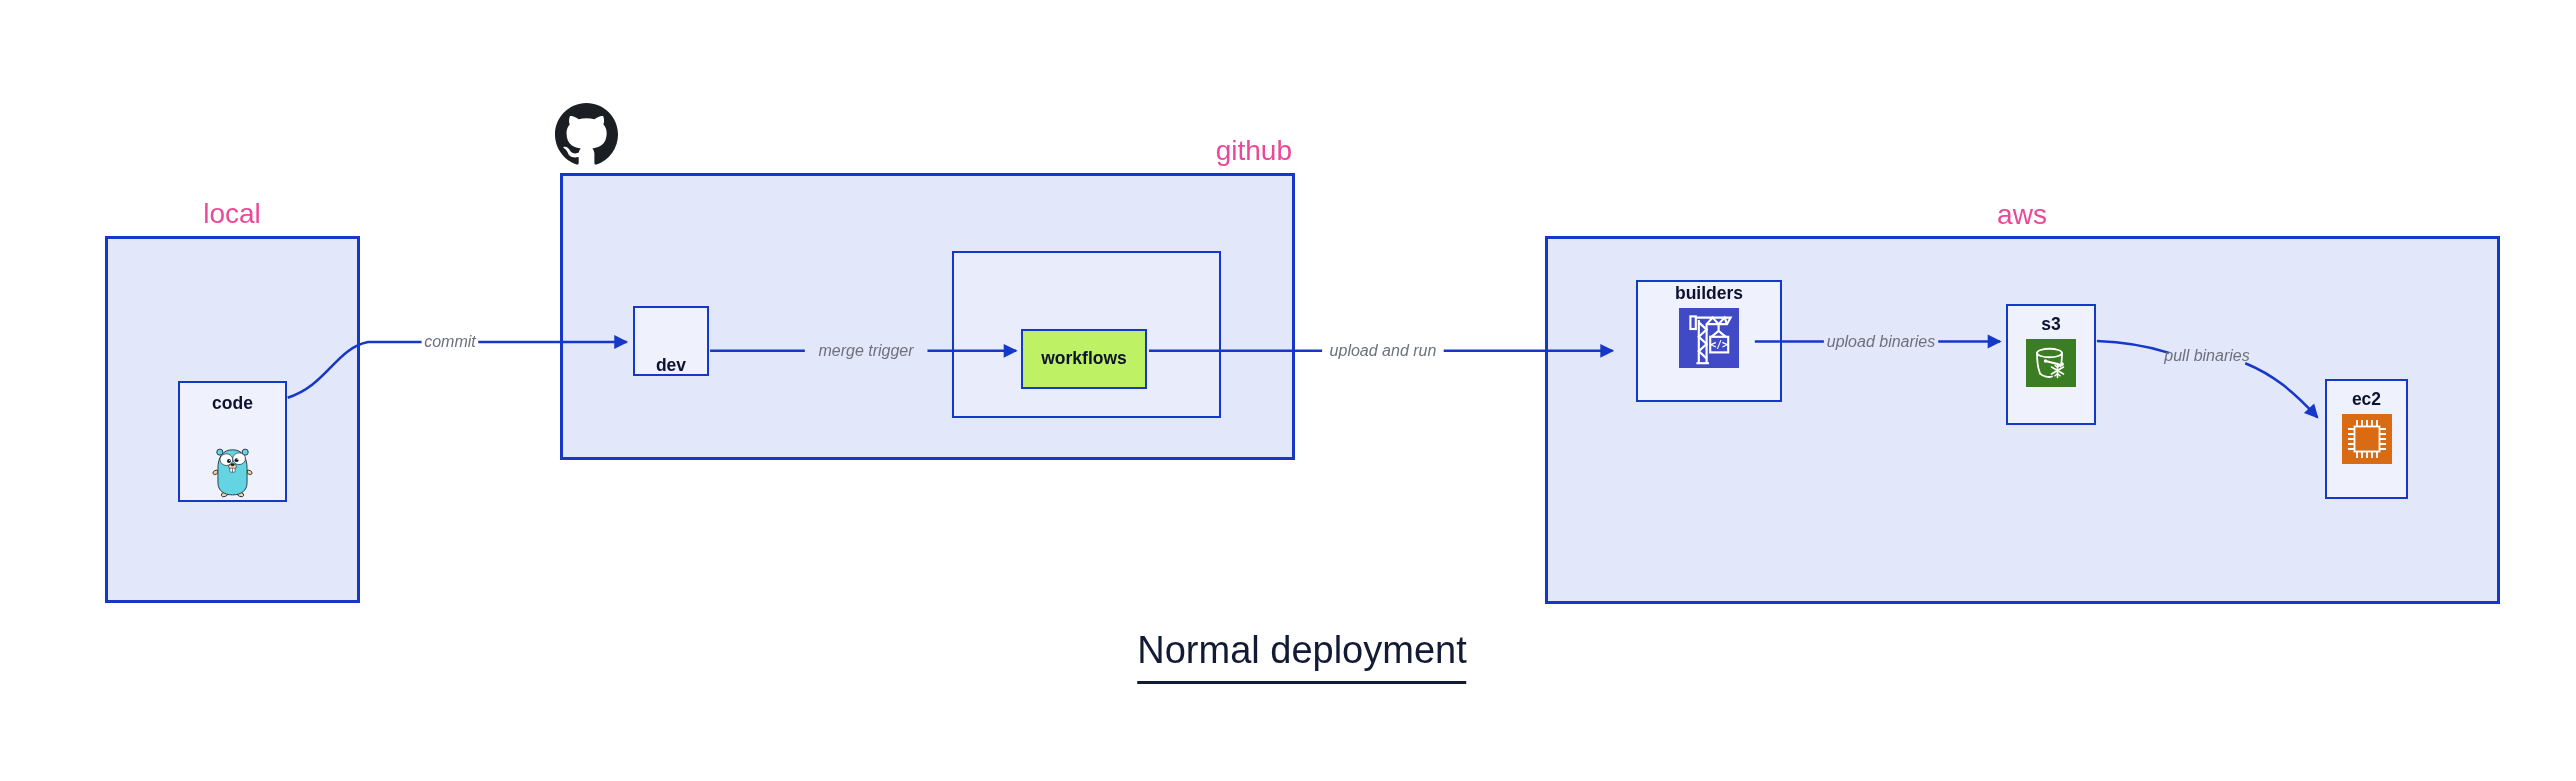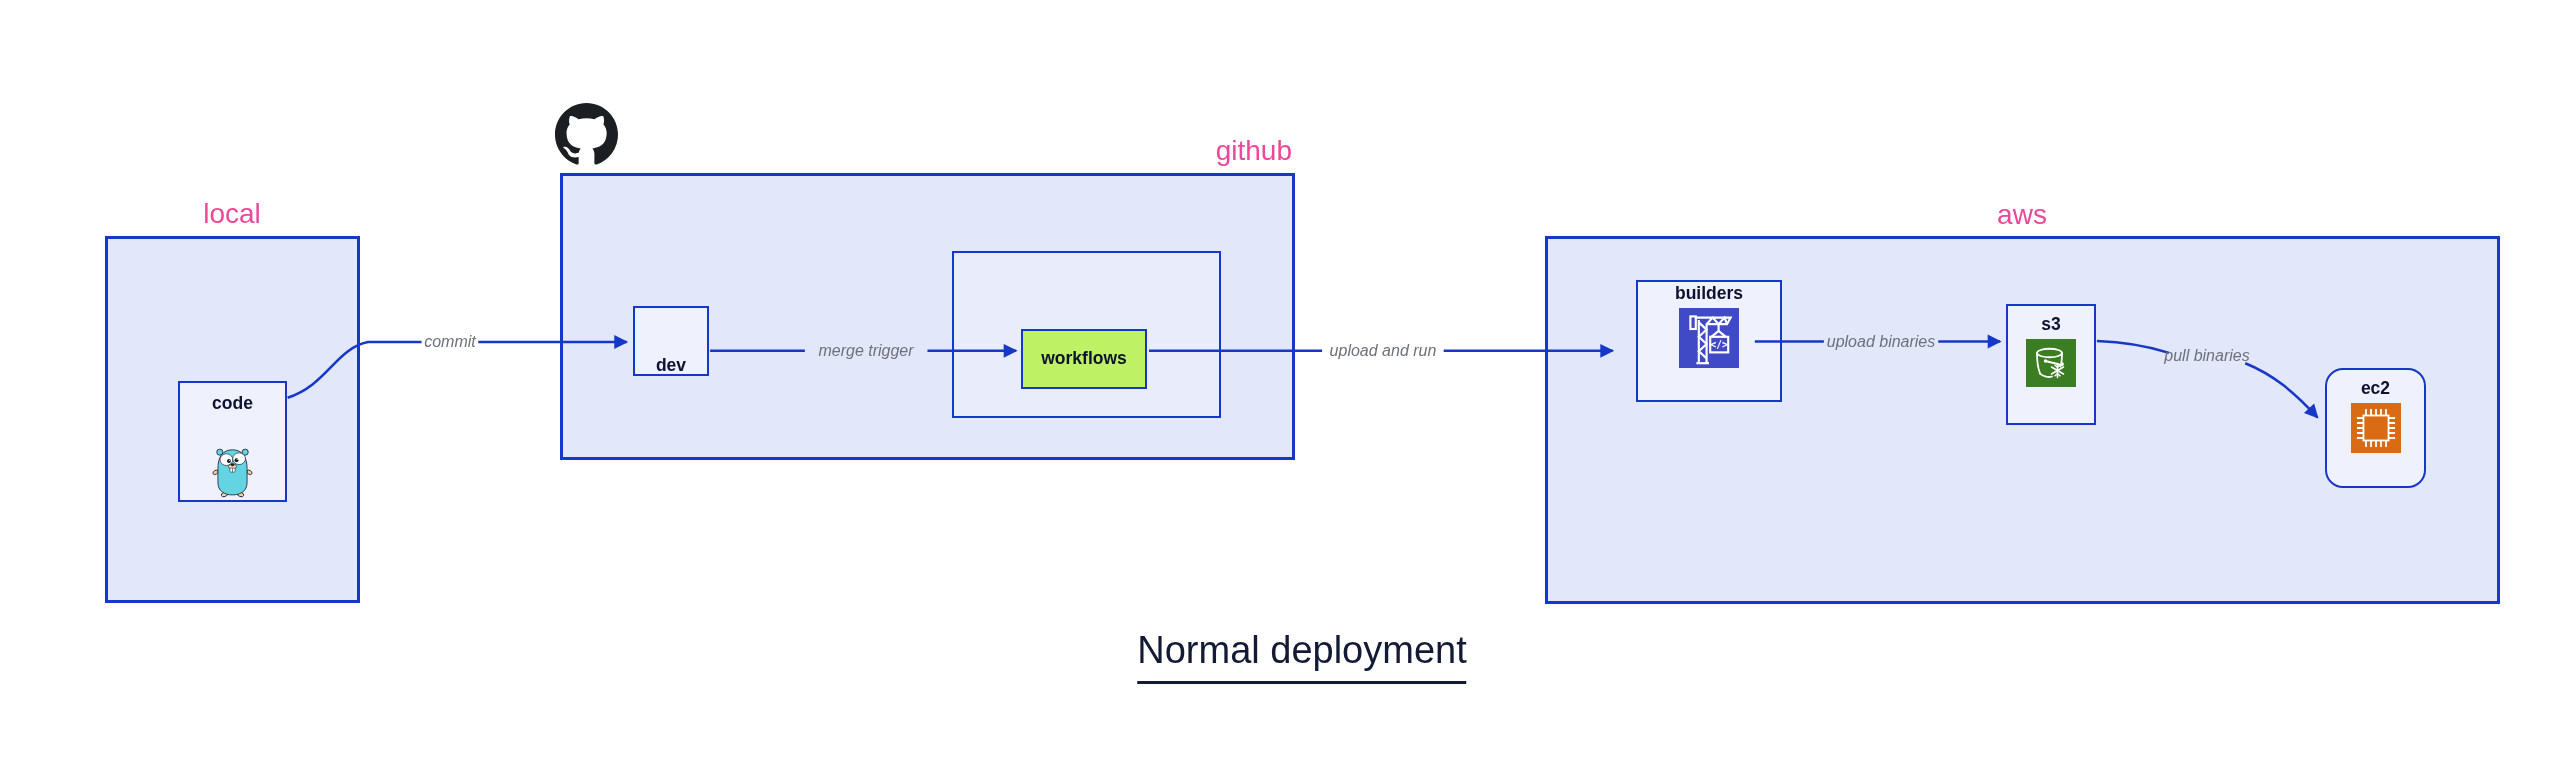--- a/index.html
+++ b/index.html
@@ -22,21 +22,21 @@
 
   
   .node{position:absolute;border:2.6px solid #1638C8;background:#EFF2FC;box-sizing:border-box;
         display:flex;flex-direction:column;align-items:center;}
   .node-label{color:#0D1230;font-weight:bold;font-size:17.5px;line-height:1;white-space:nowrap;}
   #node-code{left:178px;top:381px;width:109px;height:121px;padding-top:12.4px;gap:24px;}
   #node-dev{left:633px;top:306px;width:76px;height:70px;justify-content:flex-end;}
   #node-workflows{left:1021px;top:329px;width:126px;height:60px;justify-content:center;background:#bef264;}
   #node-builders{left:1636px;top:280px;width:146px;height:122px;padding-top:3px;}
   #node-s3{left:2006px;top:280px;width:90px;height:121px;padding-top:10.3px;margin-top:24px;}
-  #node-ec2{left:2325px;top:368px;width:101px;height:120px;padding-top:10.3px;border-radius:18px;}
+  #node-ec2{left:2325px;top:379px;width:83px;height:120px;padding-top:10.3px;}
   .node-icon{margin-top:5.2px;}
 
   
   #octocat{position:absolute;left:555px;top:103px;width:63px;height:63px;}
 
   
   #edges{position:absolute;left:0;top:0;width:2604px;height:781px;pointer-events:none;}
   .edge{stroke:#1638C8;stroke-width:5;fill:none;}
 
   

